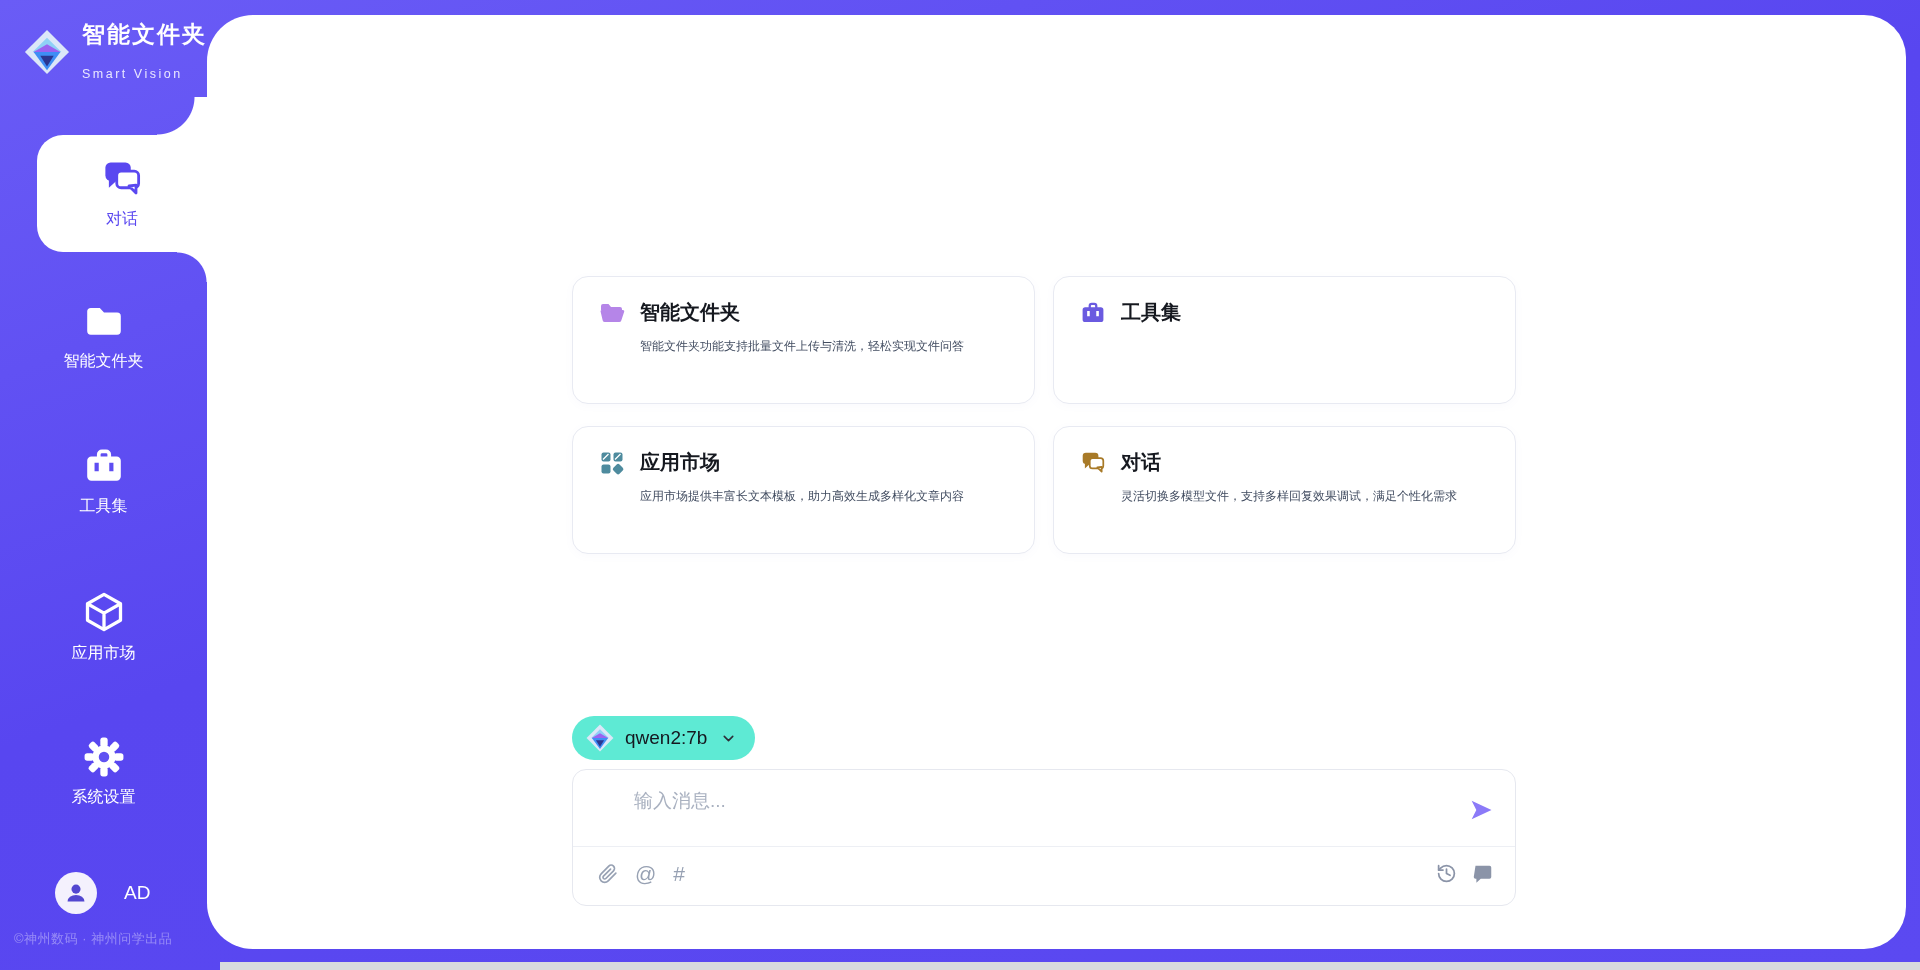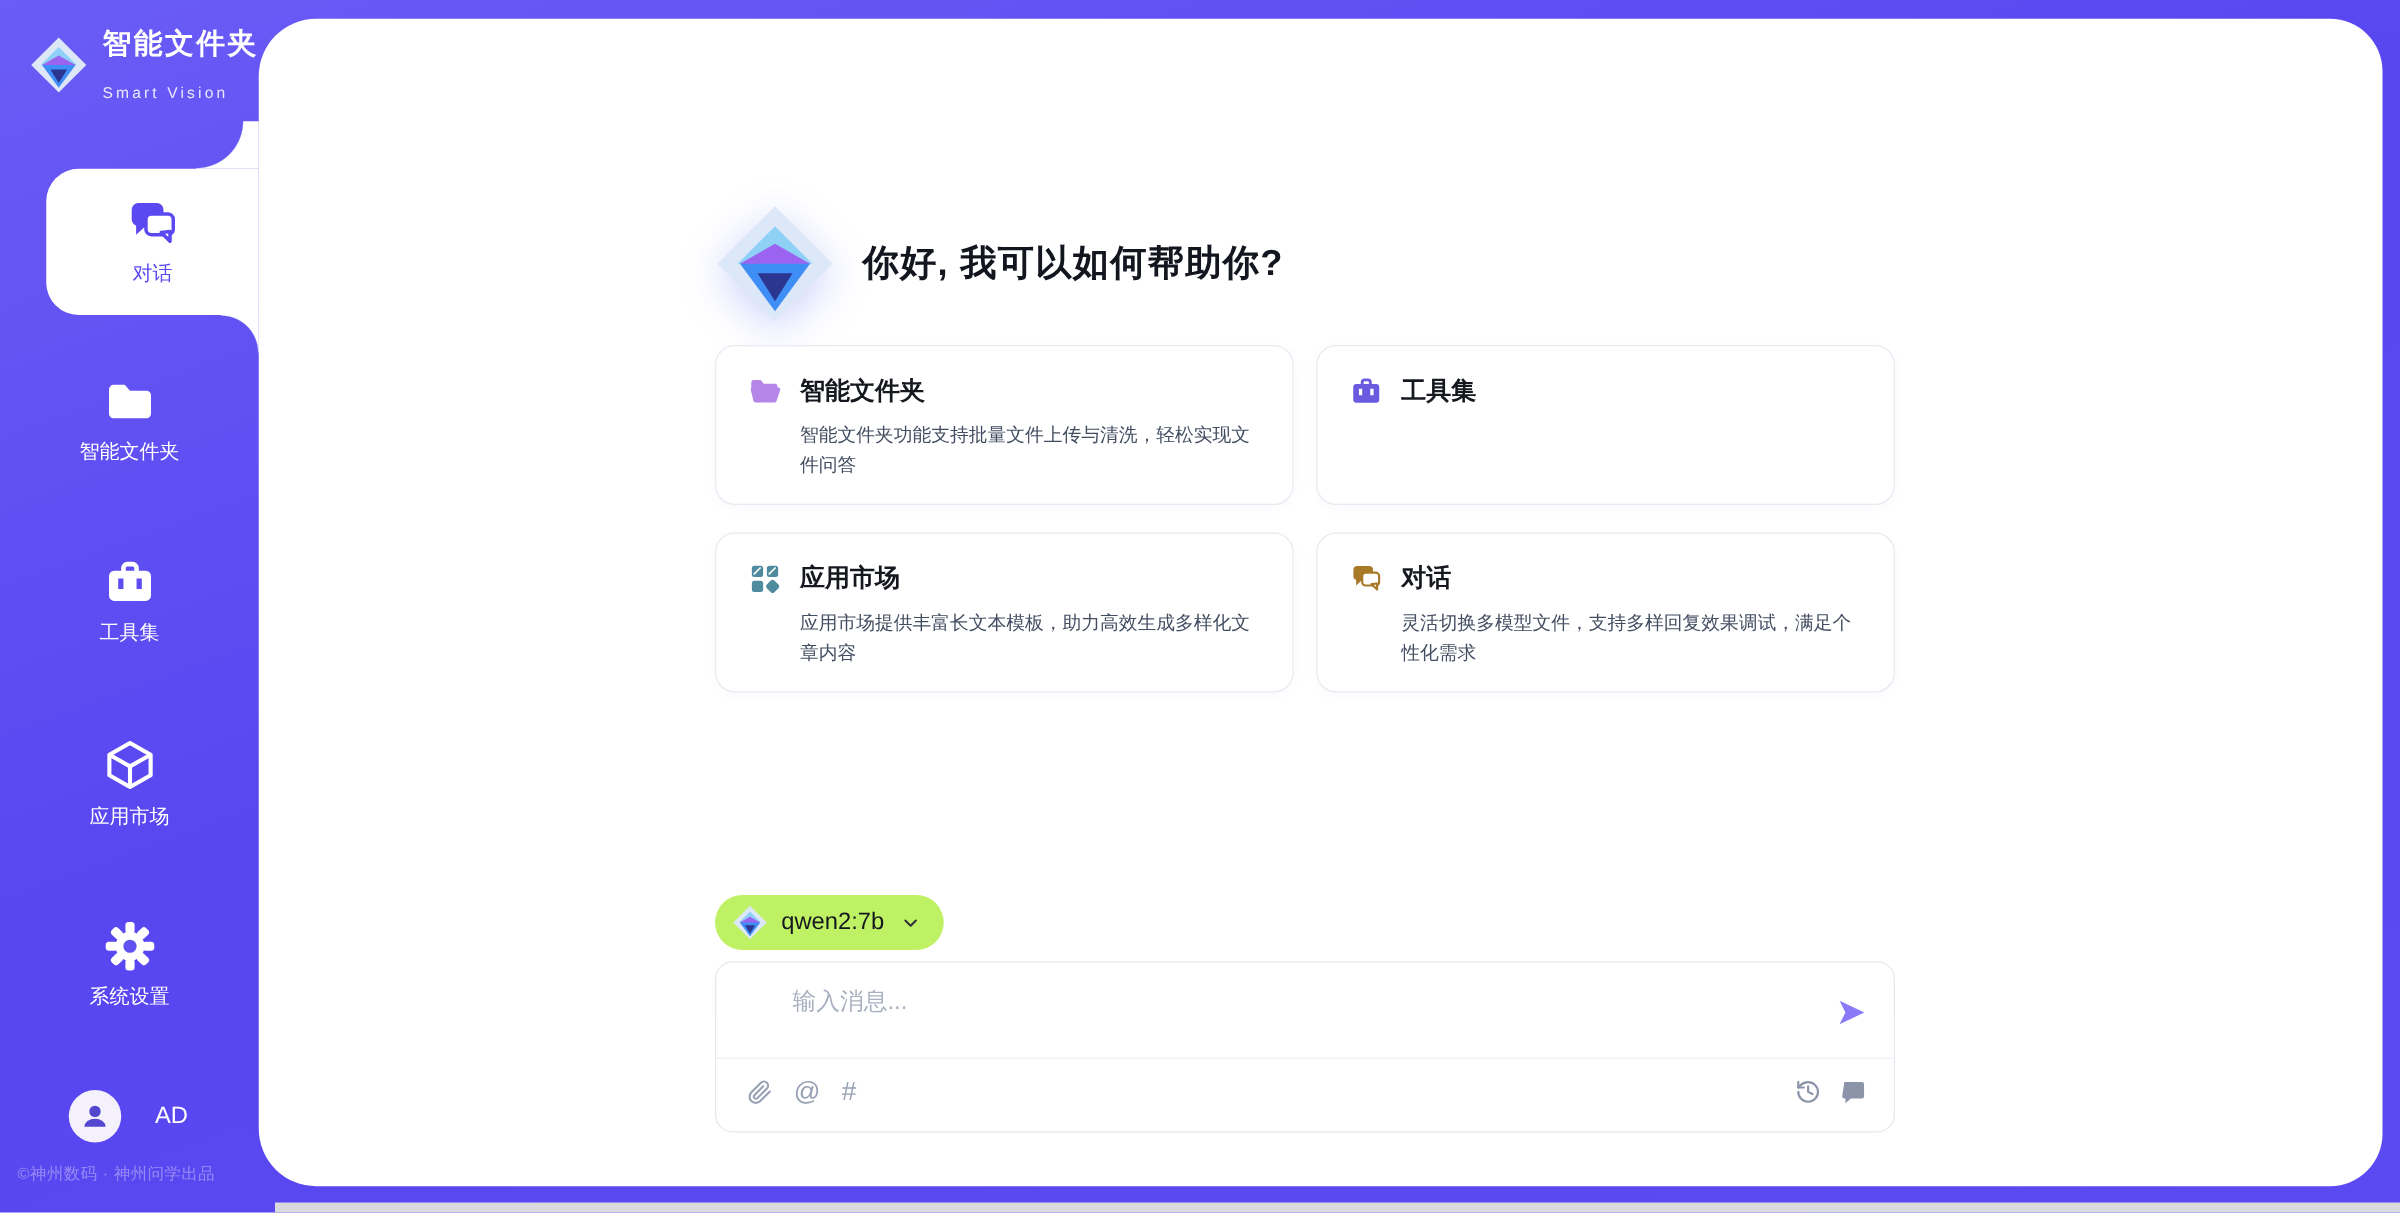--- a/index.html
+++ b/index.html
@@ -61,26 +61,26 @@
   .cards { position:absolute; left:0; top:261px; width:944px; display:grid;
            grid-template-columns:463px 463px; column-gap:18px; row-gap:22px; }
   .card {
     background:#fff; border:1px solid #e8eaf2; border-radius:16px;
     height:128px; padding:22px 26px; cursor:pointer;
     box-shadow:0 2px 8px rgba(120,130,200,0.04);
   }
   .card-head { display:flex; align-items:center; gap:15px; }
   .card-head svg { width:26px; height:26px; flex:none; }
   .card-title { font-size:20px; font-weight:bold; color:#15181f; }
-  .card-desc { margin:11px 0 0 41px; font-size:15px; color:#424d61; line-height:1.6; }
+  .card-desc { margin:11px 0 0 41px; font-size:12px; color:#424d61; line-height:1.6; }
 
   .model-pill {
     position:absolute; left:0; top:701px; height:44px;
     display:inline-flex; align-items:center; gap:11px; padding:0 18px 0 14px;
-    background:#bef264; border-radius:22px; cursor:pointer;
+    background:#5eead4; border-radius:22px; cursor:pointer;
   }
   .model-pill svg.gem { width:28px; height:28px; }
   .model-name { font-size:19px; color:#15171f; }
   .model-pill .chev { width:17px; height:17px; color:#2e2e38; margin-left:2px; }
 
   .composer {
     position:absolute; left:0; top:754px; width:944px; height:137px;
     border:1px solid #e6e8ef; border-radius:14px; background:#fff; cursor:text;
   }
   .composer-input { position:absolute; left:25px; top:18px; font-size:19px; color:#a9b1c0;margin-left:36px; }
@@ -185,26 +185,20 @@
     </div>
     <div class="user-name">AD</div>
   </div>
 
   <div class="sidebar-footer">©神州数码 · 神州问学出品</div>
 </div>
 
 <div class="main-panel">
   <div class="content">
 
-    <div class="greeting">
-      <svg viewBox="0 0 48 48">
-          <use href="#gem"></use>
-        </svg>
-      <div class="greeting-text">你好, 我可以如何帮助你?</div>
-    </div>
 
     <div class="cards">
 
       <div class="card">
         <div class="card-head">
           <svg viewBox="0 0 26 26">
             <path d="M2,6 a2,2 0 0 1 2,-2 h5.5 l2.5,3 h9 a2,2 0 0 1 2,2 v1.5 h-21 z" fill="#b585e8"></path>
             <path d="M3.2,10 h20.4 a1.6,1.6 0 0 1 1.5,2.1 l-2.8,8.4 a2.2,2.2 0 0 1 -2.1,1.5 H5.8 a2.2,2.2 0 0 1 -2.1,-1.5 L1.7,12.1 a1.6,1.6 0 0 1 1.5,-2.1 z" fill="#b585e8"></path>
           </svg>
           <div class="card-title">智能文件夹</div>

